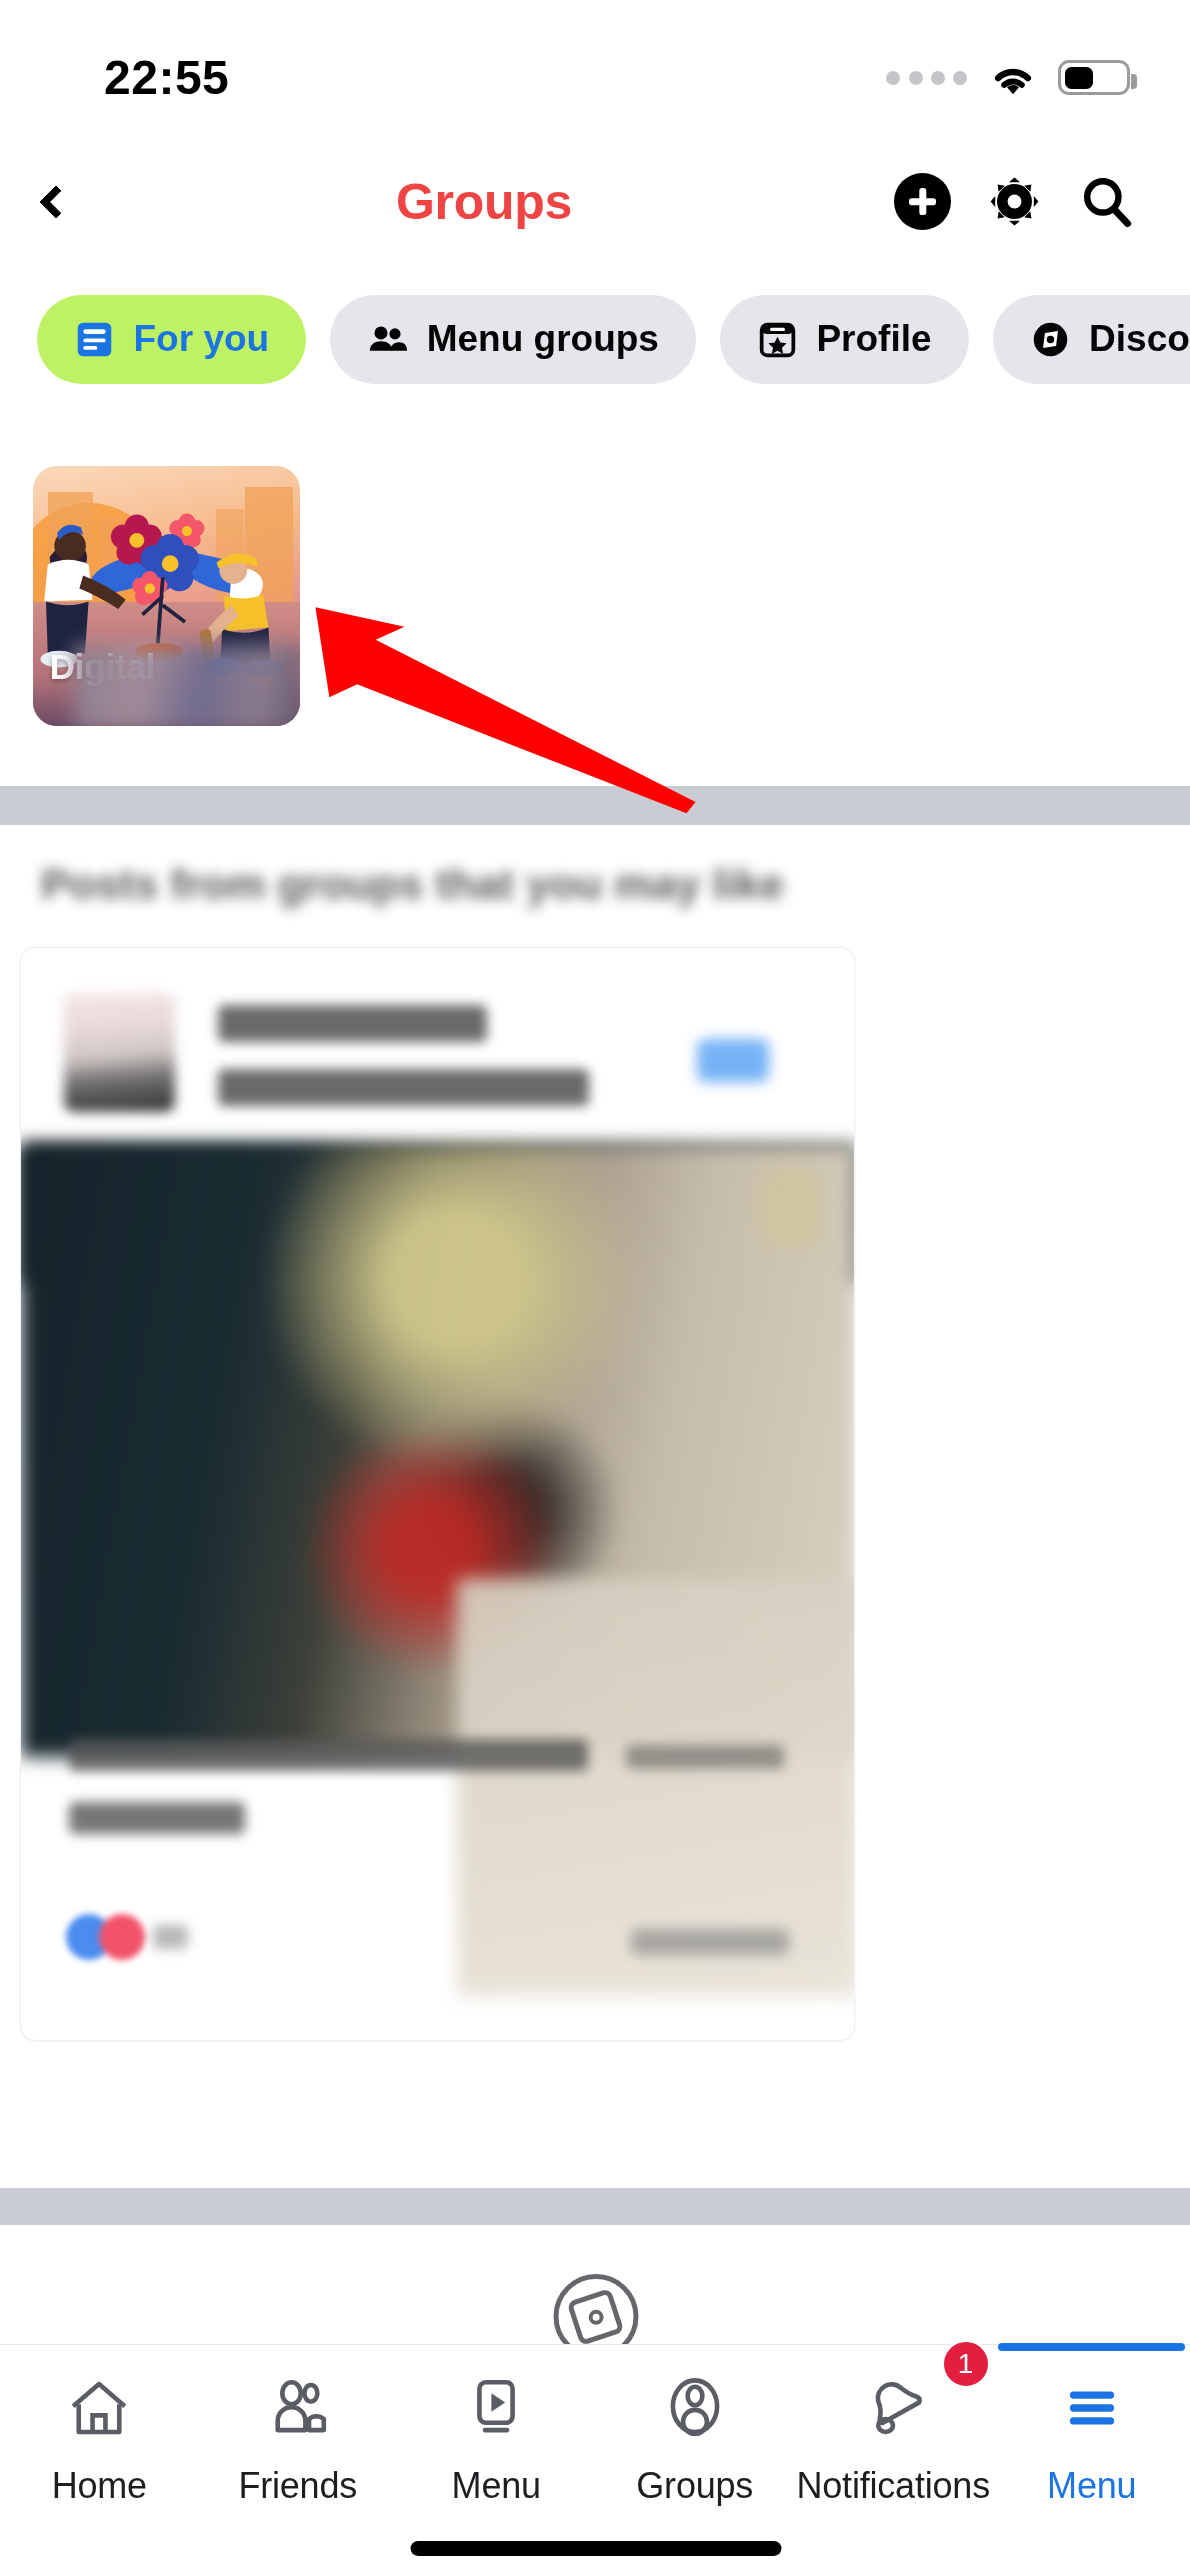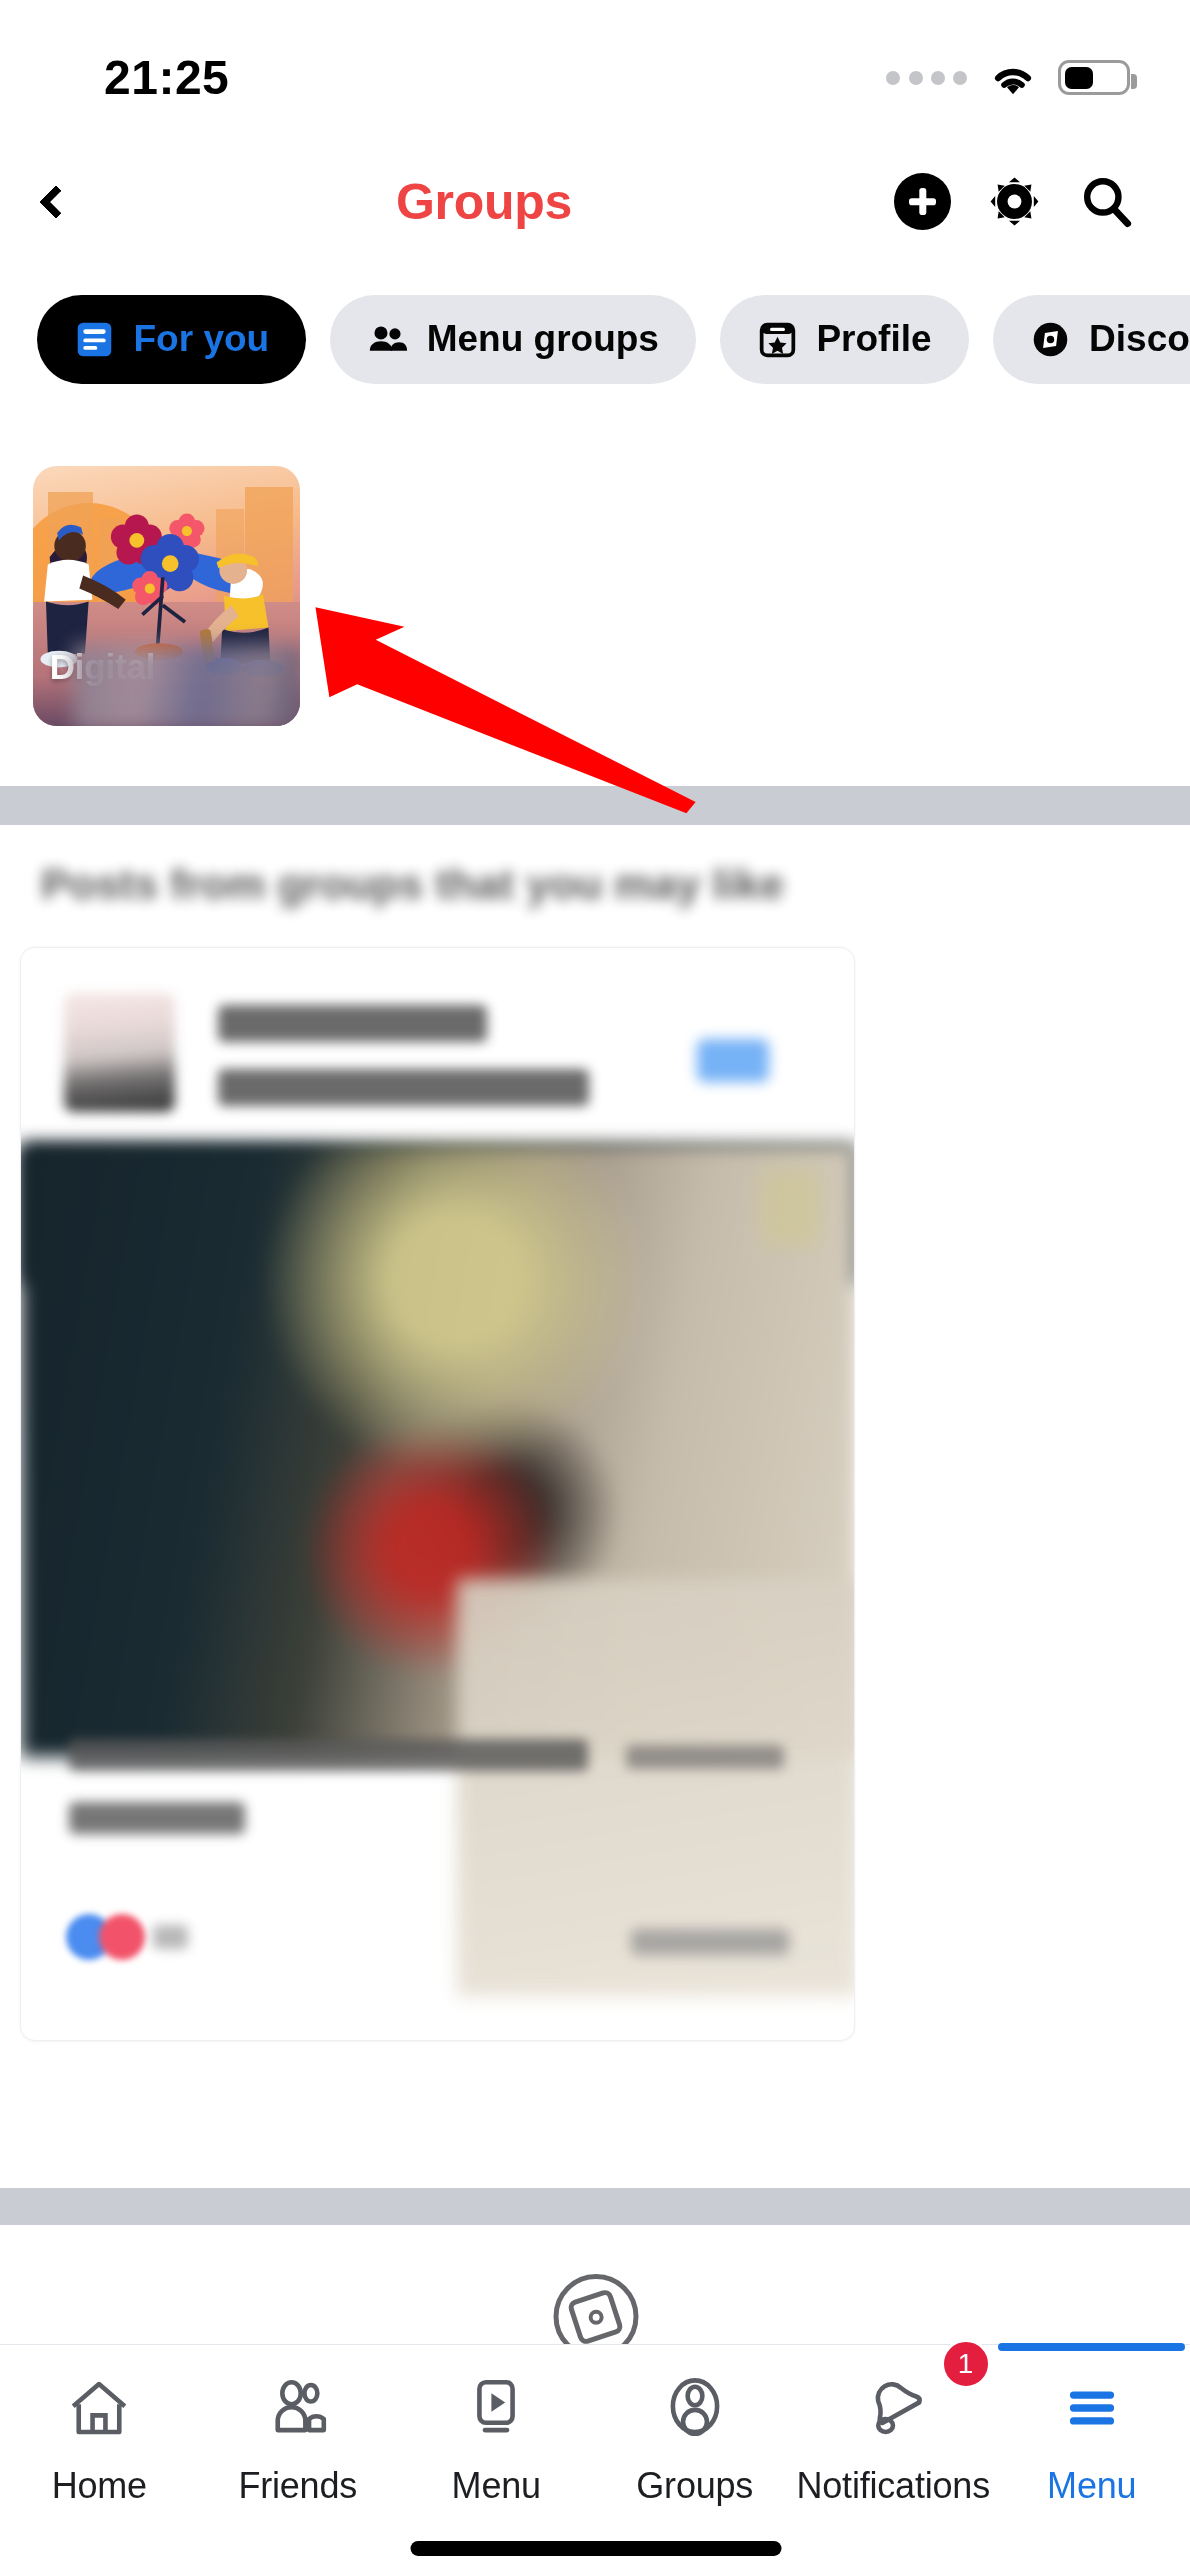--- a/index.html
+++ b/index.html
@@ -48,21 +48,21 @@
   
   .chips{
     position:absolute; top:287px; left:0; width:1191px; height:104px;
     display:flex; align-items:center; gap:24px; padding-left:37px;
   }
   .chip{
     height:89px; border-radius:45px; background:#E4E6EB;
     display:flex; align-items:center; gap:18.5px; padding:0 37px;
     font-size:37px; font-weight:700; color:#050505; white-space:nowrap; flex:none;
   }
-  .chip.active{ background:#000000; color:#1B74E4; }
+  .chip.active{ background:#bef264; color:#1B74E4; }
   .chip-ico{ width:41px; height:41px; flex:none; display:flex; align-items:center; justify-content:center;}
 
   
   .group-row{ position:absolute; top:459px; left:0; width:1191px; height:278px; }
   .group-card{
     position:absolute; left:33px; top:7.4px; width:267px; height:260px;
     border-radius:24px; overflow:hidden;
     background:linear-gradient(170deg,#FBD9BC 0%,#F6B98A 32%,#E89A8C 55%,#C98587 72%,#6C4A63 100%);
   }
   .skyline{ position:absolute; inset:0; }
@@ -176,21 +176,21 @@
     width:371px; height:15px; background:#000; border-radius:7.4px;
   }
 
   
   .arrow-layer{ position:absolute; left:0; top:0; width:1191px; height:2576px; pointer-events:none; }
 </style>
 </head>
 <body>
 
 <div class="status-bar">
-  <div class="status-time">21:25</div>
+  <div class="status-time">22:55</div>
   <div class="status-right">
     <div class="sig-dots">
       <i></i>
         <i></i>
         <i></i>
         <i></i>
     </div>
     <div class="wifi">
       <svg viewBox="0 0 54 40" width="50" height="37">
         <path d="M27 38 L20.5 30.5 A10 10 0 0 1 33.5 30.5 Z" fill="#000"></path>

